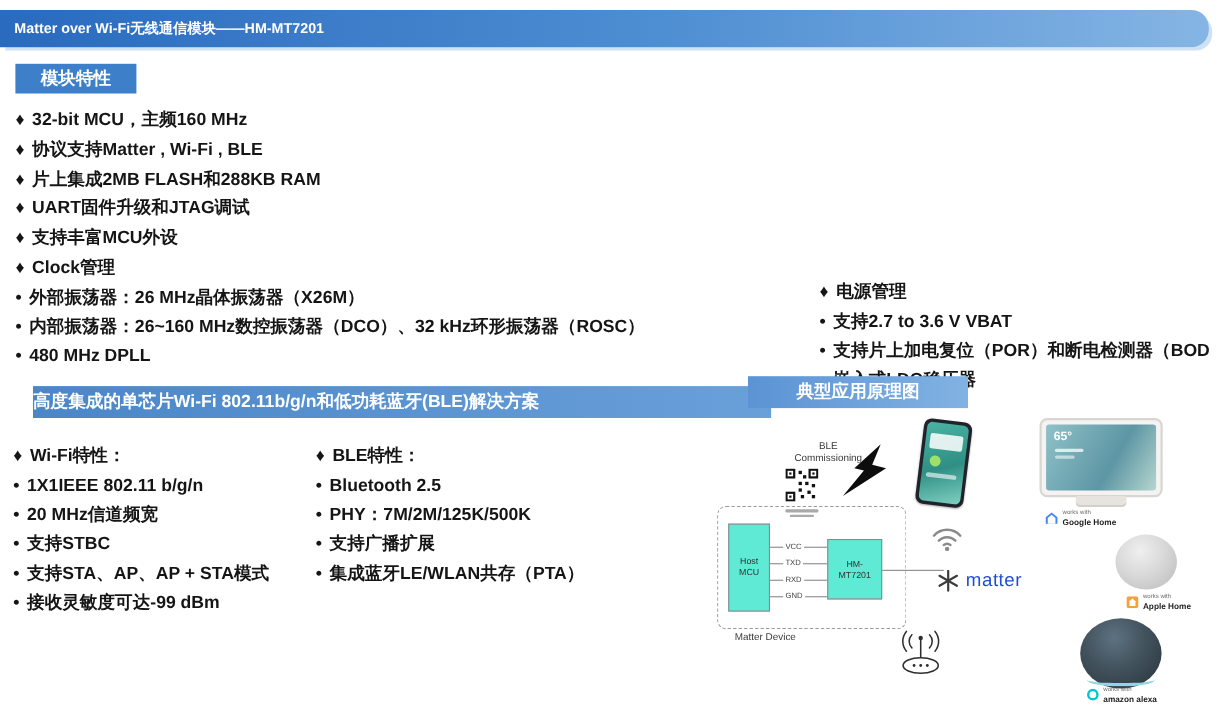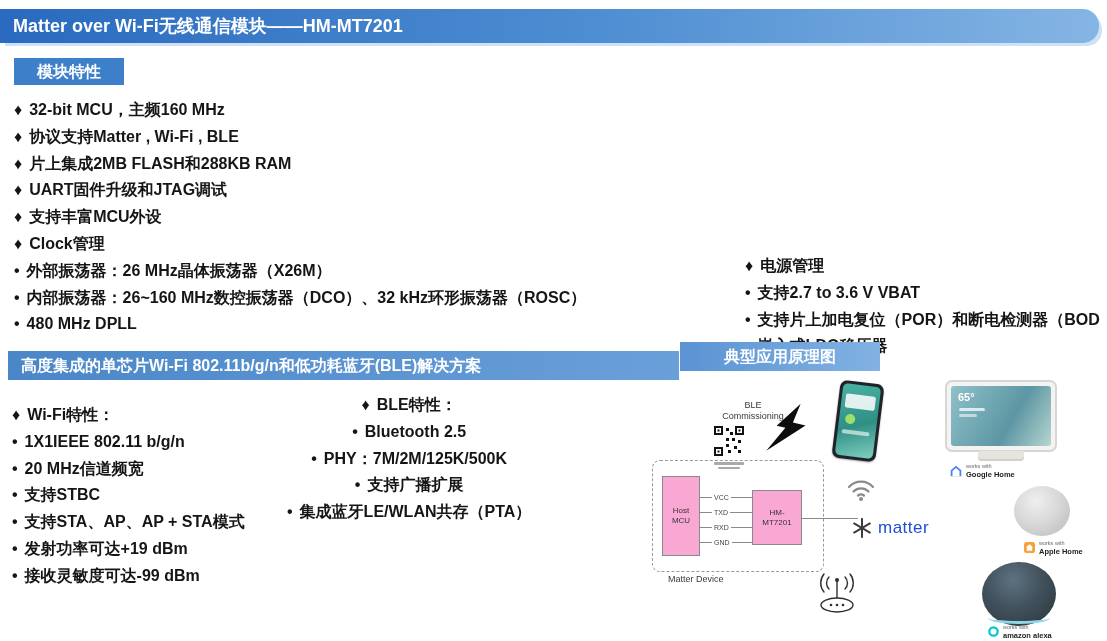--- a/index.html
+++ b/index.html
@@ -4,40 +4,40 @@
 <style>
   html,body{margin:0;padding:0;background:#ffffff;}
   #page{position:relative;width:1107px;height:641px;background:#fff;overflow:hidden;
         font-family:"Liberation Sans","DejaVu Sans",sans-serif;color:#1b1b1b;}
   .abs{position:absolute;}
 
   
   .main-banner{left:0;top:9px;width:1099px;height:34px;
     background:linear-gradient(90deg,#2a6abf 0%,#4e8ed2 55%,#85b5e4 100%);
     border-radius:0 16px 16px 0;box-shadow:4px 4px 0 -1px #cfe2f5;
-    color:#fff;font-size:18px;font-weight:700;line-height:34px;padding-left:13px;box-sizing:border-box;
+    color:#fff;font-size:13px;font-weight:700;line-height:34px;padding-left:13px;box-sizing:border-box;
     white-space:nowrap;}
 
   .blue-badge{left:14px;top:58px;width:110px;height:27px;background:#3e7fca;color:#fff;
     font-size:16px;font-weight:700;text-align:center;line-height:27px;}
 
   .feat-line{font-size:16px;font-weight:600;line-height:26.8px;white-space:nowrap;color:#151515;}
   .mk{display:inline-block;margin-right:7px;}
 
   .sub-banner{height:29px;color:#fff;font-size:16px;font-weight:700;line-height:29px;box-sizing:border-box;}
-  .banner-solution{left:8px;top:351px;width:671px;padding-left:13px;
+  .banner-solution{left:30px;top:351px;width:671px;
     background:linear-gradient(90deg,#4a86c8 0%,#higher 0,#6aa0da 100%);
     background:linear-gradient(90deg,#4a86c8 0%,#6aa0da 100%);white-space:nowrap;}
   .banner-diagram{left:680px;top:342px;width:200px;text-align:center;
     background:linear-gradient(90deg,#5b93d4 0%,#82b2e2 100%);}
 
   
   .tiny{font-size:9px;color:#3a3a3a;line-height:11px;}
   .pre{white-space:pre-line;}
-  .schem-box{border:1px solid #8a8a8a;background:#f9a8d4;box-sizing:border-box;
+  .schem-box{border:1px solid #8a8a8a;background:#5eead4;box-sizing:border-box;
     display:flex;align-items:center;justify-content:center;text-align:center;
     font-size:8px;color:#333;line-height:10px;}
   .dashed{border:1px dashed #9a9a9a;border-radius:8px;}
   .wire{height:1px;background:#8a8a8a;}
   .wire-label{font-size:7px;color:#444;background:#fff;padding:0 2px;line-height:9px;}
 
   .badge{display:flex;align-items:center;gap:4px;}
   .badge .t1{display:block;font-size:5.5px;color:#6b6b6b;line-height:6.5px;}
   .badge .t2{display:block;font-size:7.5px;font-weight:700;color:#222;line-height:9px;}
 
@@ -97,25 +97,24 @@
   </div>
 
   <div class="abs sub-banner banner-solution">高度集成的单芯片Wi-Fi 802.11b/g/n和低功耗蓝牙(BLE)解决方案</div>
 
   <div class="abs" style="left:12px;top:402px;">
     <div class="feat-line"><span class="mk">♦</span><span>Wi-Fi特性：</span></div>
     <div class="feat-line"><span class="mk">•</span><span>1X1IEEE 802.11 b/g/n</span></div>
     <div class="feat-line"><span class="mk">•</span><span>20 MHz信道频宽</span></div>
     <div class="feat-line"><span class="mk">•</span><span>支持STBC</span></div>
     <div class="feat-line"><span class="mk">•</span><span>支持STA、AP、AP + STA模式</span></div>
-    <div class="feat-line"><span class="mk">•</span><span>发射功率可达+19 dBm</span></div>
     <div class="feat-line"><span class="mk">•</span><span>接收灵敏度可达-99 dBm</span></div>
   </div>
 
-  <div class="abs" style="left:287px;top:392px;text-align:center;">
+  <div class="abs" style="left:287px;top:402px;">
     <div class="feat-line"><span class="mk">♦</span><span>BLE特性：</span></div>
     <div class="feat-line"><span class="mk">•</span><span>Bluetooth 2.5</span></div>
     <div class="feat-line"><span class="mk">•</span><span>PHY：7M/2M/125K/500K</span></div>
     <div class="feat-line"><span class="mk">•</span><span>支持广播扩展</span></div>
     <div class="feat-line"><span class="mk">•</span><span>集成蓝牙LE/WLAN共存（PTA）</span></div>
   </div>
 
   <div class="abs sub-banner banner-diagram">典型应用原理图</div>
 
   <div class="abs" style="left:648px;top:376px;width:459px;height:265px;">

